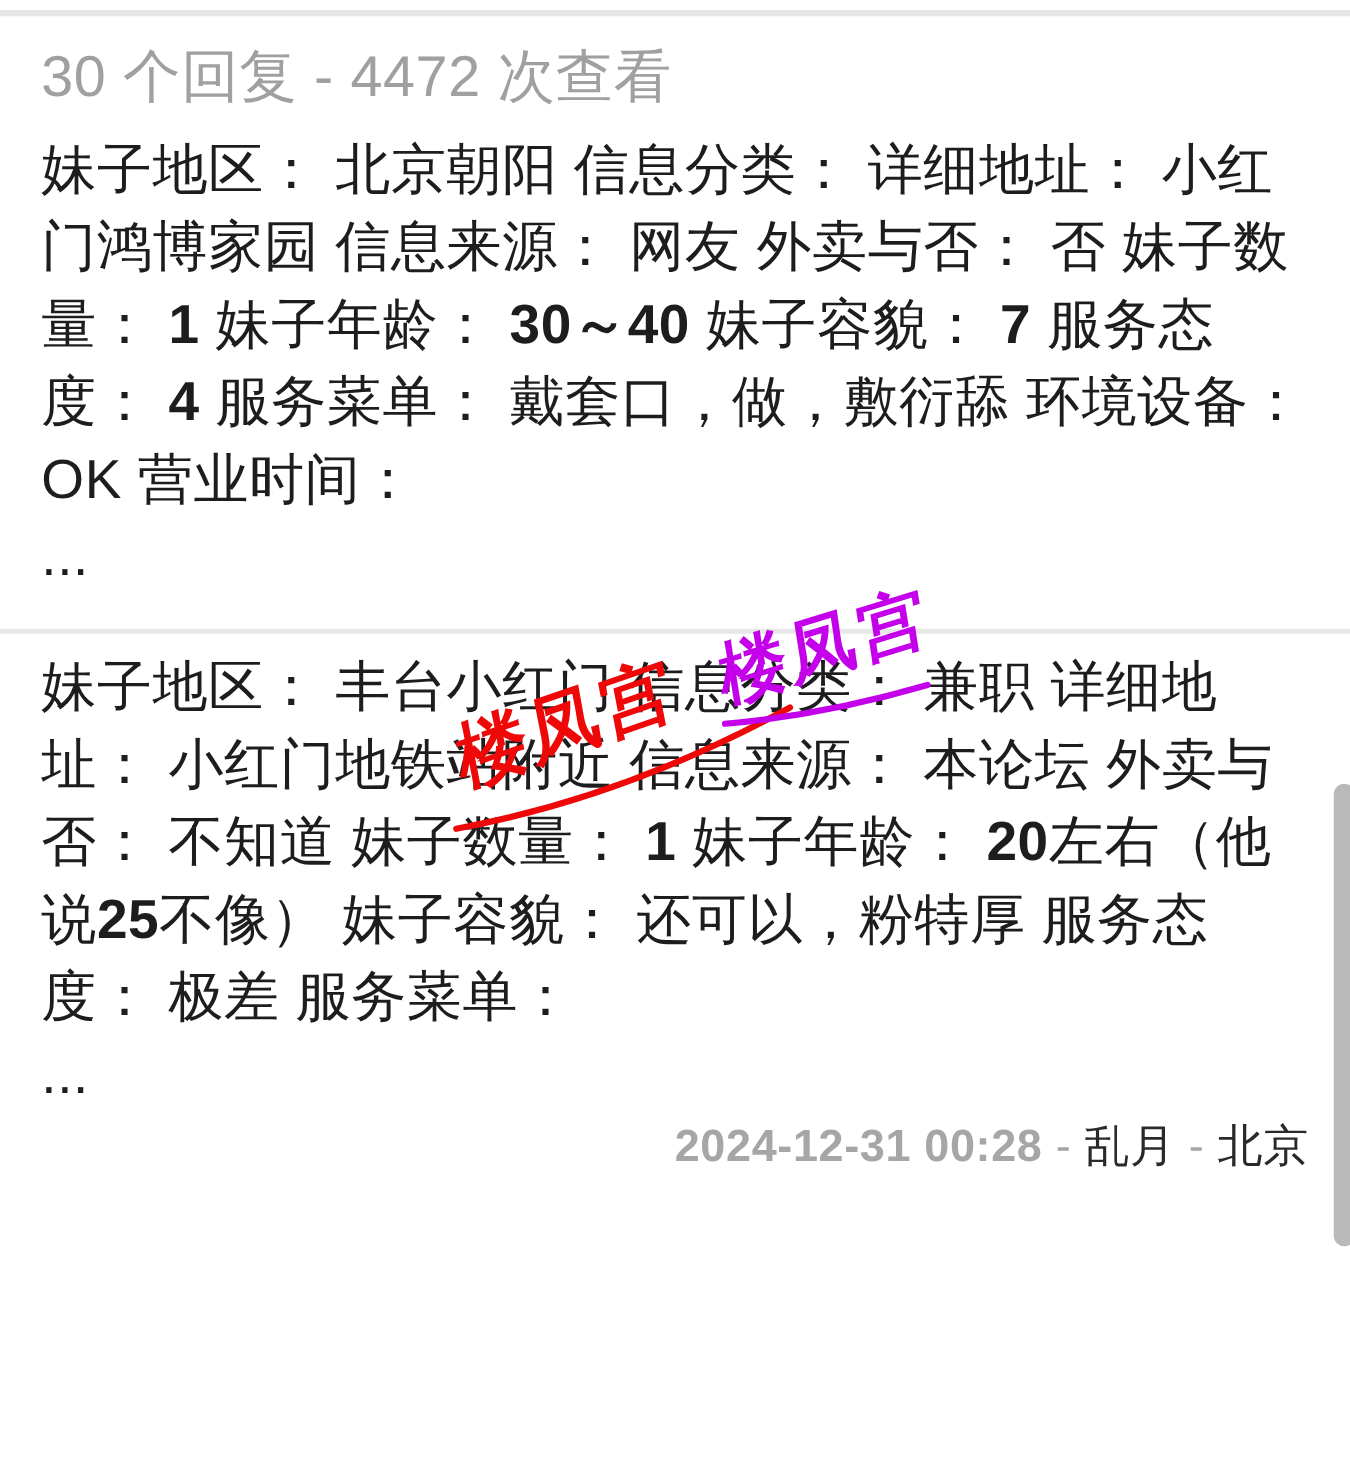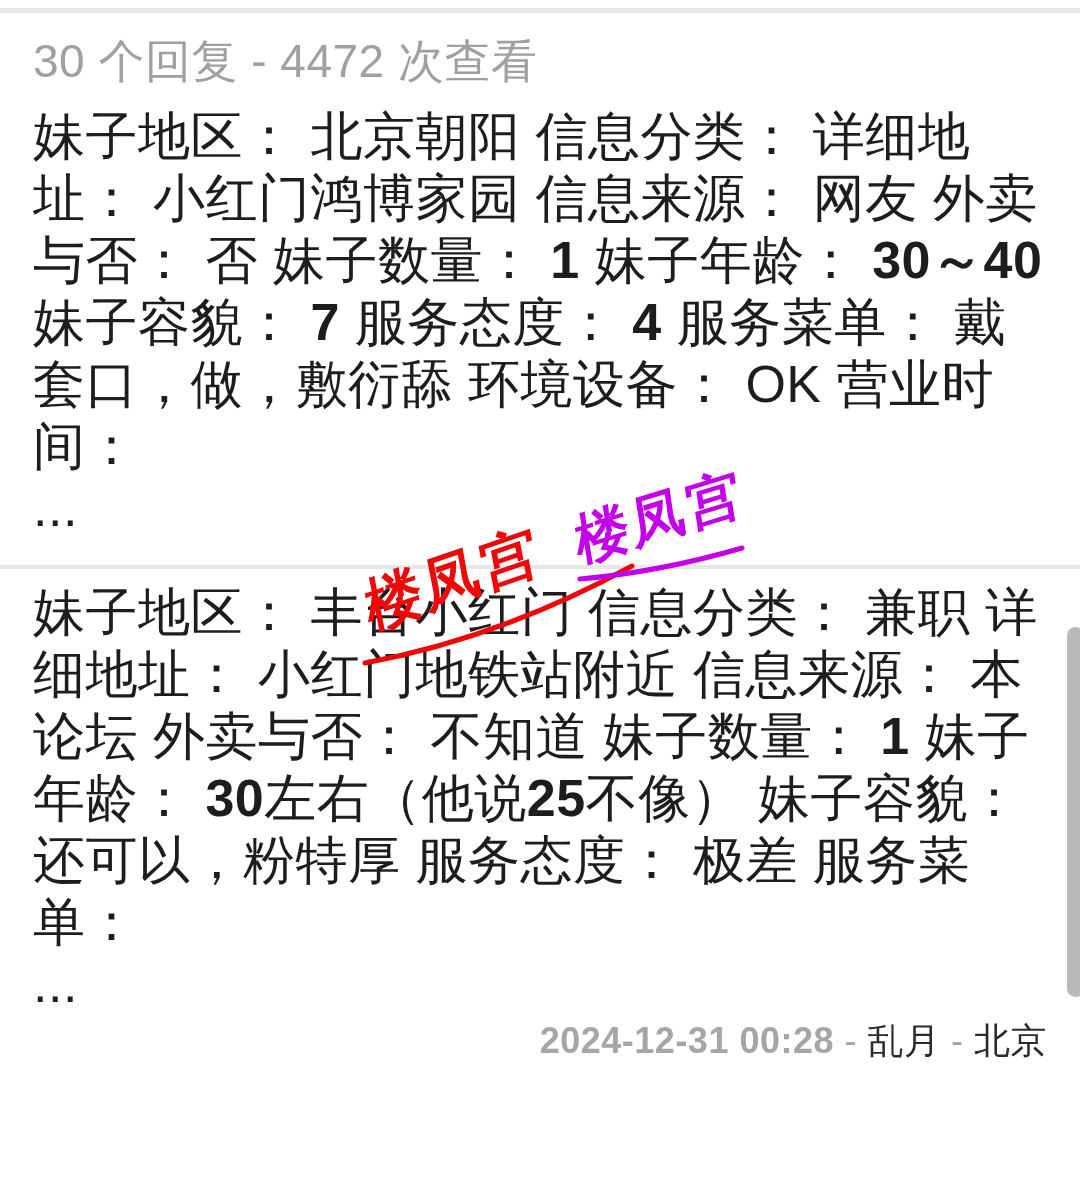--- a/index.html
+++ b/index.html
@@ -18,21 +18,21 @@
   .post-title {
     margin: 0; font-size: 45px; font-weight: 700;
     color: #18181b; line-height: 1.28; letter-spacing: 0.5px;
   }
   .post-1 .post-title { margin-top: 42px; }
   .post-2 .post-title { margin-top: 30px; }
   .post-stats {
     font-size: 46px; color: #a0a0a0; margin-top: 18px; letter-spacing: 0.5px;
   }
   .post-body {
-    font-size: 52px; color: #1d1d1f; line-height: 62px;
+    font-size: 44px; color: #1d1d1f; line-height: 62px;
     margin-top: 12px; white-space: pre-wrap; letter-spacing: 0.5px;
   }
   .post-body span.bold { font-weight: 700; }
   .post-meta {
     font-size: 36px; text-align: right; margin-top: 2px; letter-spacing: 0.5px;
   }
   .post-divider {
     height: 4px; background: #e7e7e7; margin-top: 26px; width: 100%;
   }
   .scrollbar-thumb {
@@ -66,21 +66,21 @@
 
 <article class="post post-1">
   <div class="post-stats">30 个回复 - 4472 次查看</div>
   <div class="post-body"><span>妹子地区： 北京朝阳 信息分类： 详细地址： 小红门鸿博家园 信息来源： 网友 外卖与否： 否 妹子数量： </span><span class="bold">1</span><span> 妹子年龄： </span><span class="bold">30～40</span><span> 妹子容貌： </span><span class="bold">7</span><span> 服务态度： </span><span class="bold">4</span><span> 服务菜单： 戴套口，做，敷衍舔 环境设备： OK 营业时间：
 ...</span></div>
 </article>
 
 <div class="post-divider"></div>
 
 <article class="post post-2">
-  <div class="post-body"><span>妹子地区： 丰台小红门 信息分类： 兼职 详细地址： 小红门地铁站附近 信息来源： 本论坛 外卖与否： 不知道 妹子数量： </span><span class="bold">1</span><span> 妹子年龄： </span><span class="bold">30</span><span>左右（他说</span><span class="bold">25</span><span>不像） 妹子容貌： 还可以，粉特厚 服务态度： 极差 服务菜单：
+  <div class="post-body"><span>妹子地区： 丰台小红门 信息分类： 兼职 详细地址： 小红门地铁站附近 信息来源： 本论坛 外卖与否： 不知道 妹子数量： </span><span class="bold">1</span><span> 妹子年龄： </span><span class="bold">20</span><span>左右（他说</span><span class="bold">25</span><span>不像） 妹子容貌： 还可以，粉特厚 服务态度： 极差 服务菜单：
 ...</span></div>
   <div class="post-meta"><span style="color: rgb(166, 166, 166); font-weight: bold;">2024-12-31 00:28</span><span style="color: rgb(166, 166, 166);"> - </span><span style="color: rgb(42, 42, 42);">乱月</span><span style="color: rgb(166, 166, 166);"> - </span><span style="color: rgb(42, 42, 42);">北京</span></div>
 </article>
 
 <div class="watermark-layer">
   <svg class="swoosh-svg" width="1080" height="1185" viewBox="0 0 1080 1185">
     <path d="M 365 663 Q 500 638 632 566" fill="none" stroke="#ee0808" stroke-width="5" stroke-linecap="round"></path>
     <path d="M 580 579 Q 660 572 742 548" fill="none" stroke="#c400eb" stroke-width="5" stroke-linecap="round"></path>
   </svg>
   <div class="watermark-text watermark-red" style="color:#ee0808">楼凤宫</div>

